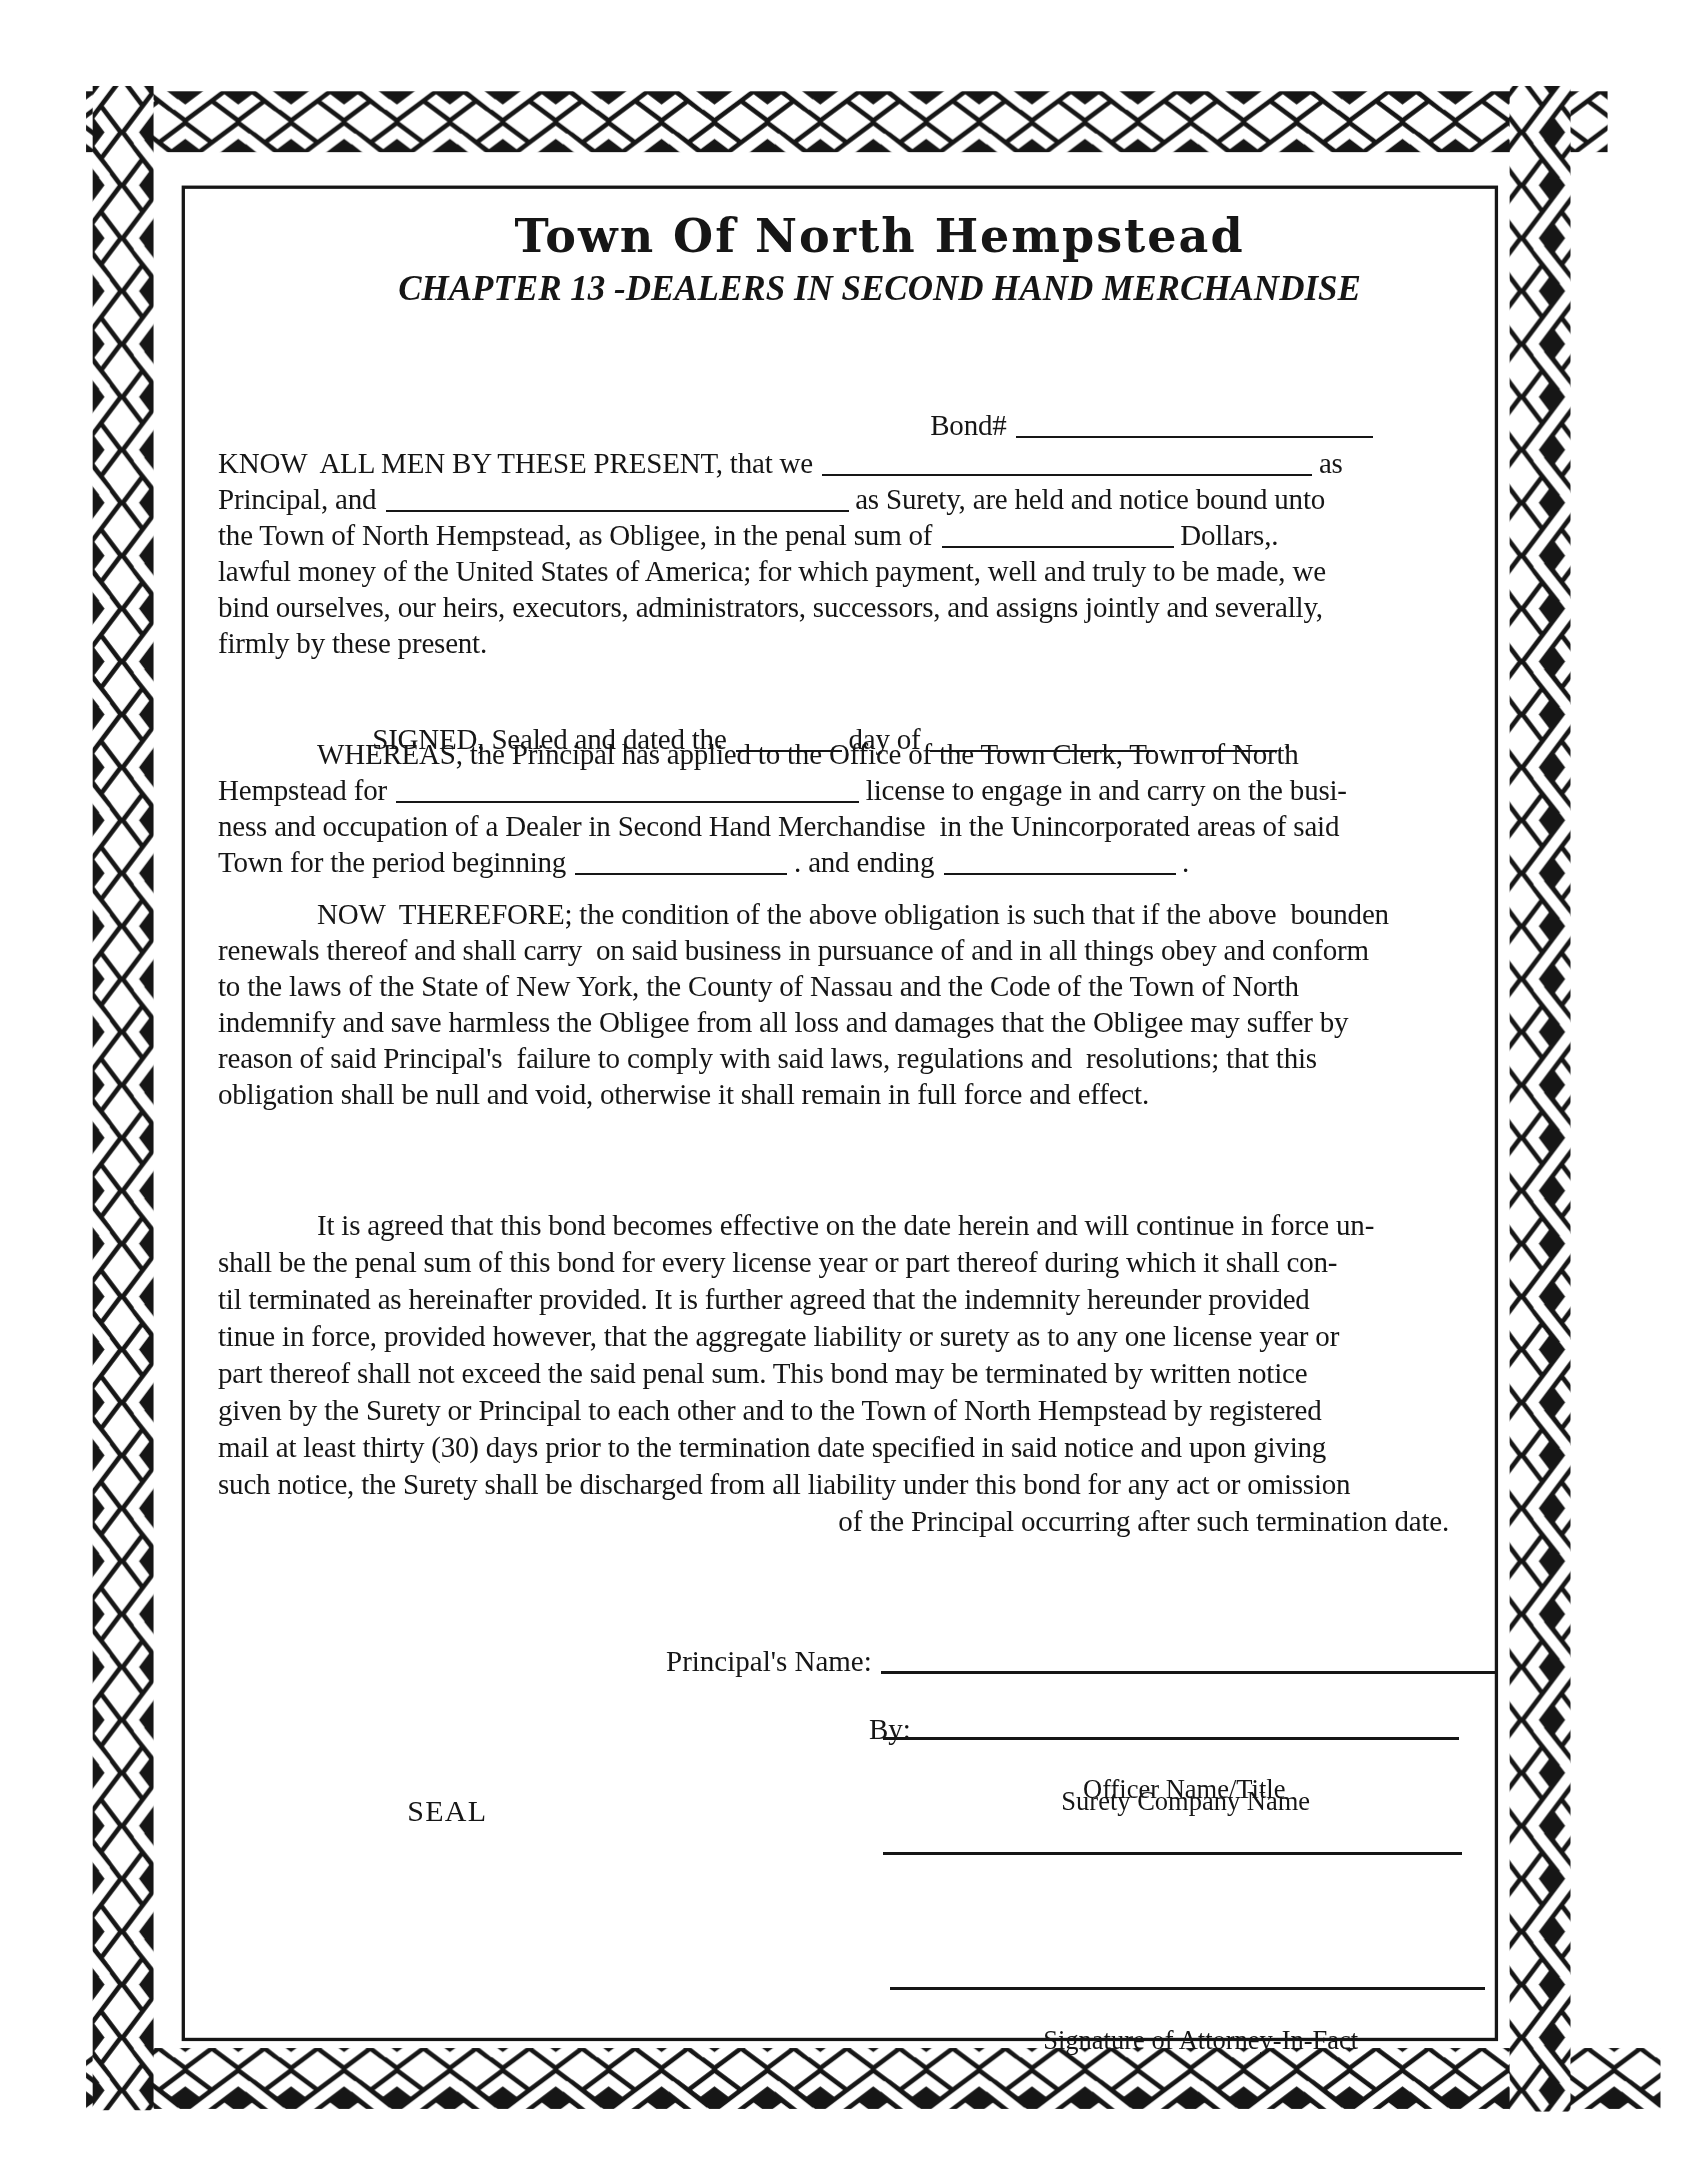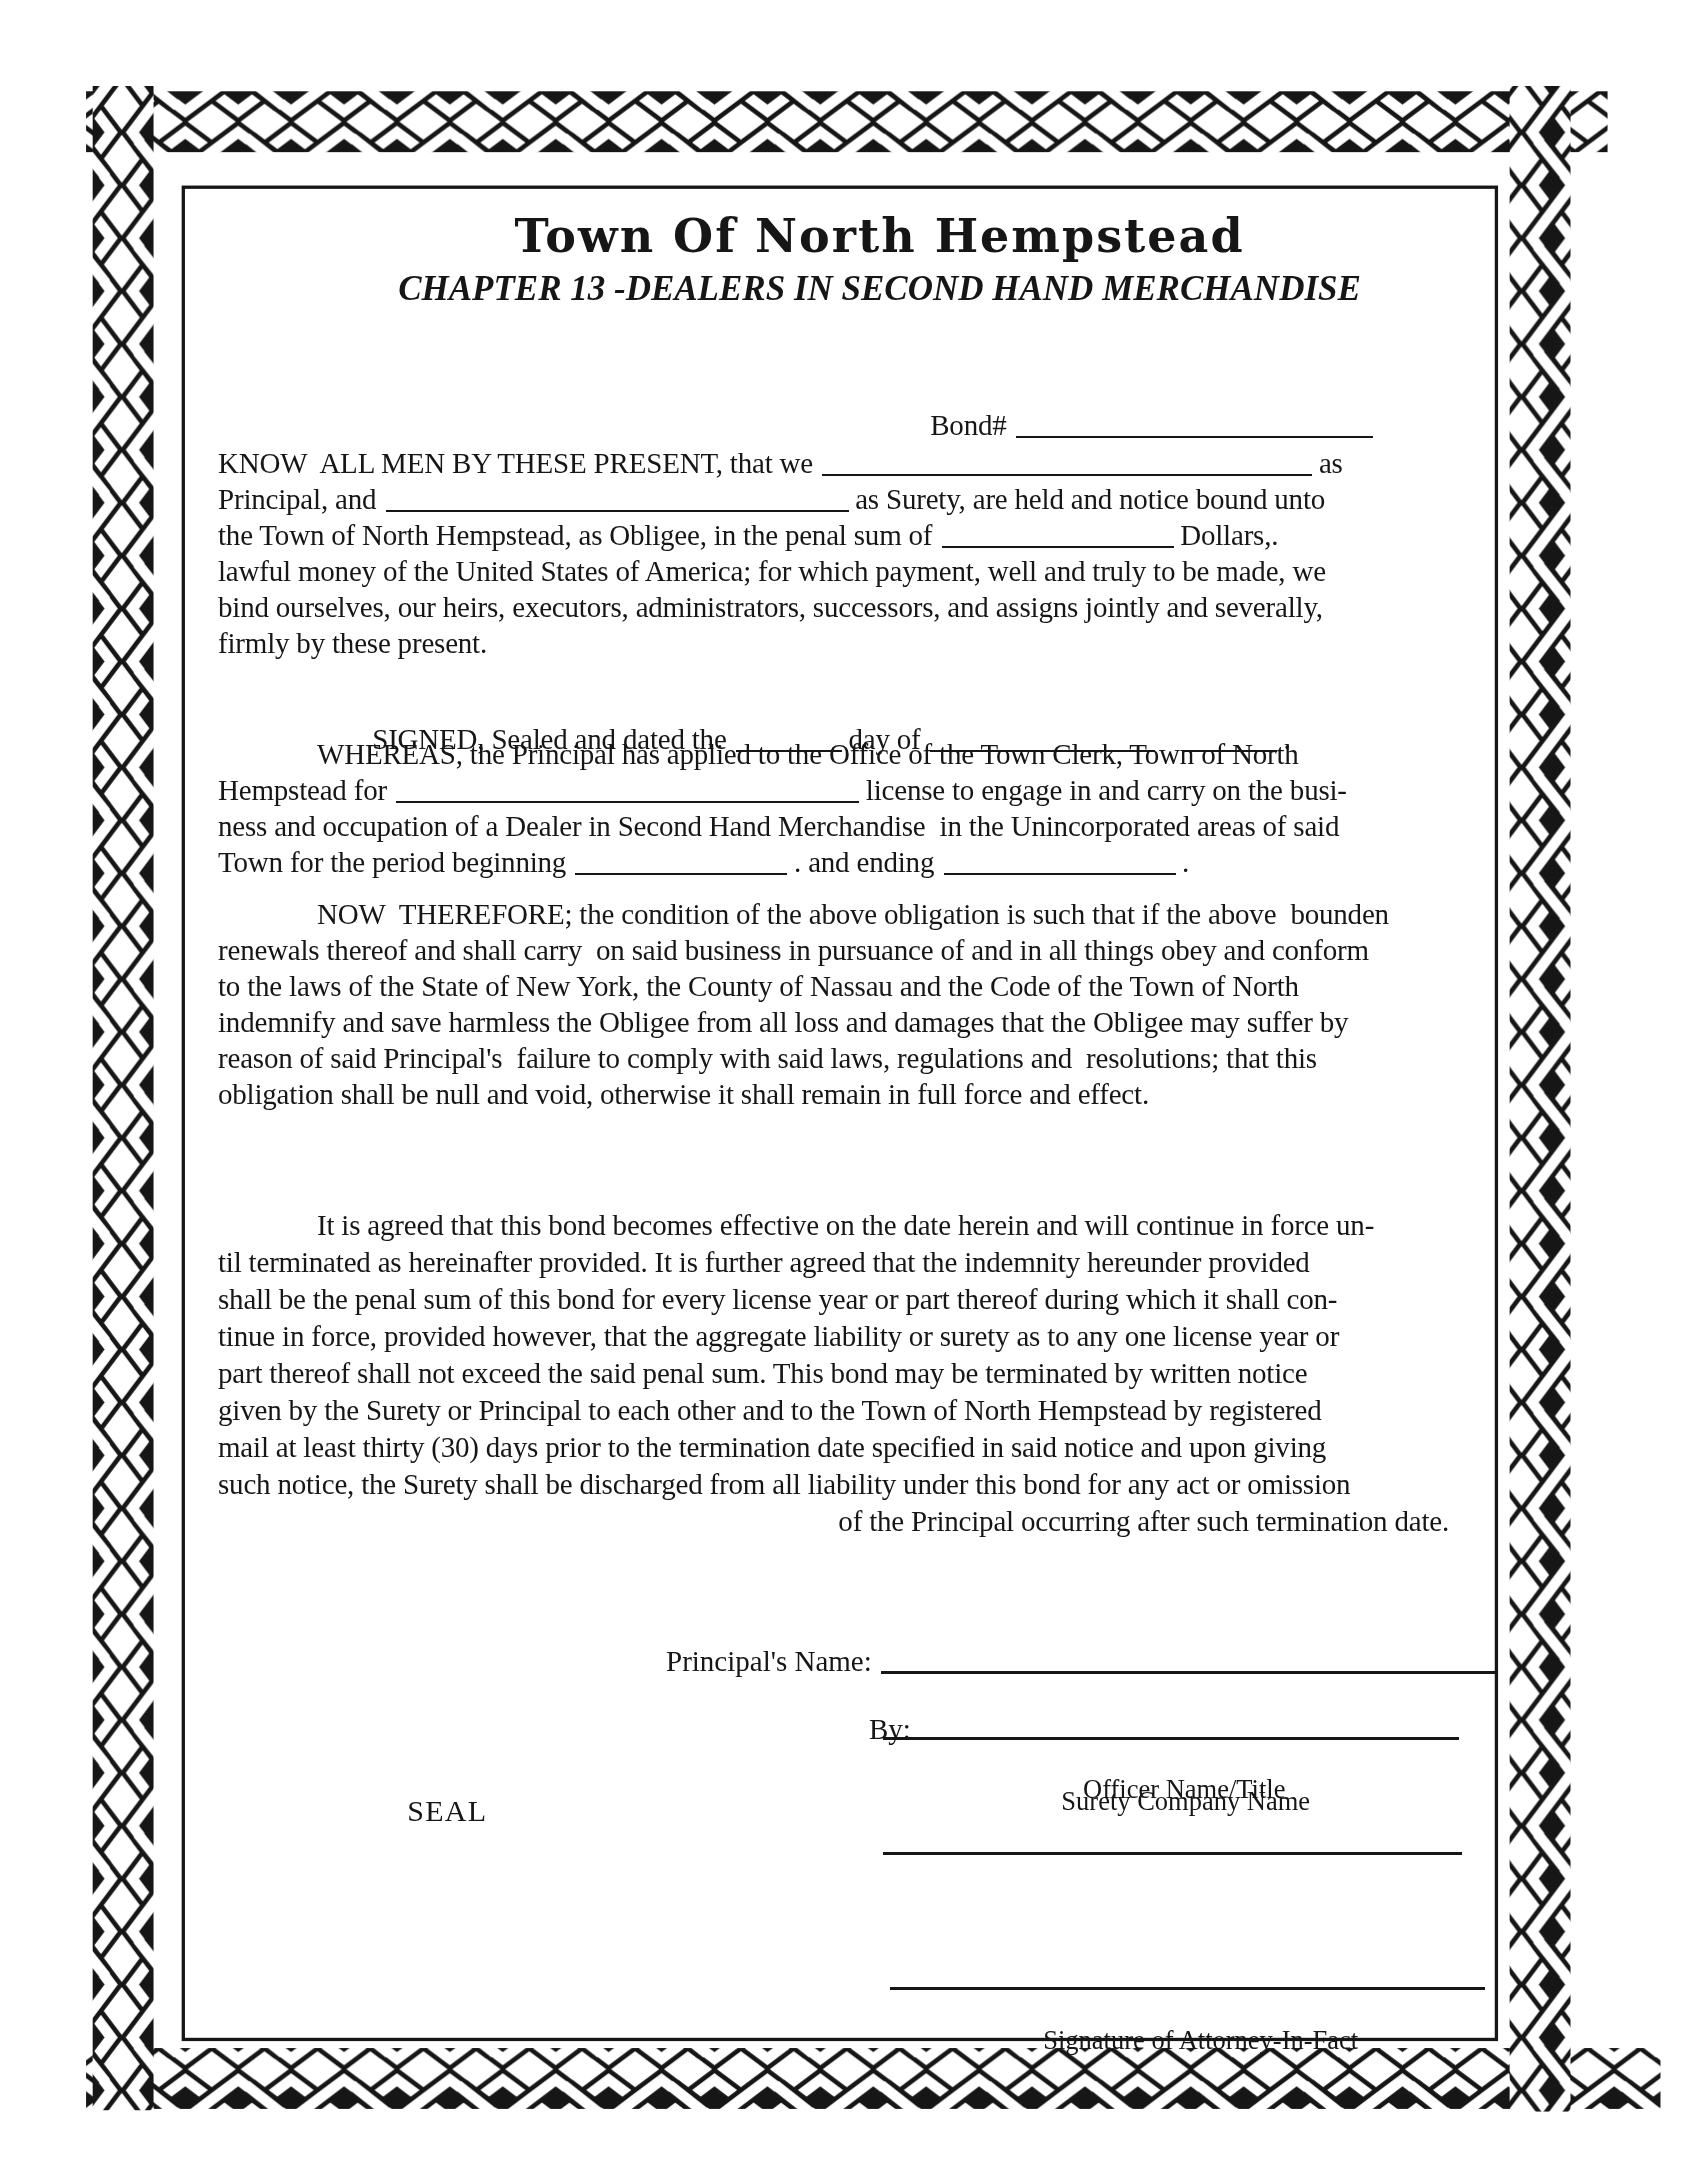--- a/index.html
+++ b/index.html
@@ -112,22 +112,22 @@
     <div class="line ind150">NOW  THEREFORE; the condition of the above obligation is such that if the above  bounden</div>
     <div class="line">renewals thereof and shall carry  on said business in pursuance of and in all things obey and conform</div>
     <div class="line">to the laws of the State of New York, the County of Nassau and the Code of the Town of North</div>
     <div class="line">indemnify and save harmless the Obligee from all loss and damages that the Obligee may suffer by</div>
     <div class="line">reason of said Principal's  failure to comply with said laws, regulations and  resolutions; that this</div>
     <div class="line">obligation shall be null and void, otherwise it shall remain in full force and effect.</div>
   </div>
 
   <div class="para" style="top:1207px;">
     <div class="line ind150" style="line-height:37px;">It is agreed that this bond becomes effective on the date herein and will continue in force un-</div>
+    <div class="line" style="line-height:37px;">shall be the penal sum of this bond for every license year or part thereof during which it shall con-</div>
     <div class="line" style="line-height:37px;">til terminated as hereinafter provided. It is further agreed that the indemnity hereunder provided</div>
-    <div class="line" style="line-height:37px;">shall be the penal sum of this bond for every license year or part thereof during which it shall con-</div>
     <div class="line" style="line-height:37px;">tinue in force, provided however, that the aggregate liability or surety as to any one license year or</div>
     <div class="line" style="line-height:37px;">part thereof shall not exceed the said penal sum. This bond may be terminated by written notice</div>
     <div class="line" style="line-height:37px;">given by the Surety or Principal to each other and to the Town of North Hempstead by registered</div>
     <div class="line" style="line-height:37px;">mail at least thirty (30) days prior to the termination date specified in said notice and upon giving</div>
     <div class="line" style="line-height:37px;">such notice, the Surety shall be discharged from all liability under this bond for any act or omission</div>
     <div class="line" style="line-height:37px;text-align:right;">of the Principal occurring after such termination date.</div>
   </div>
 
   <div class="abs sig-label" style="left:637px;top:1612px;">
     <span>Principal's Name:</span><span class="blank" style="width:615px;border-bottom-width:3.3px;"></span>

